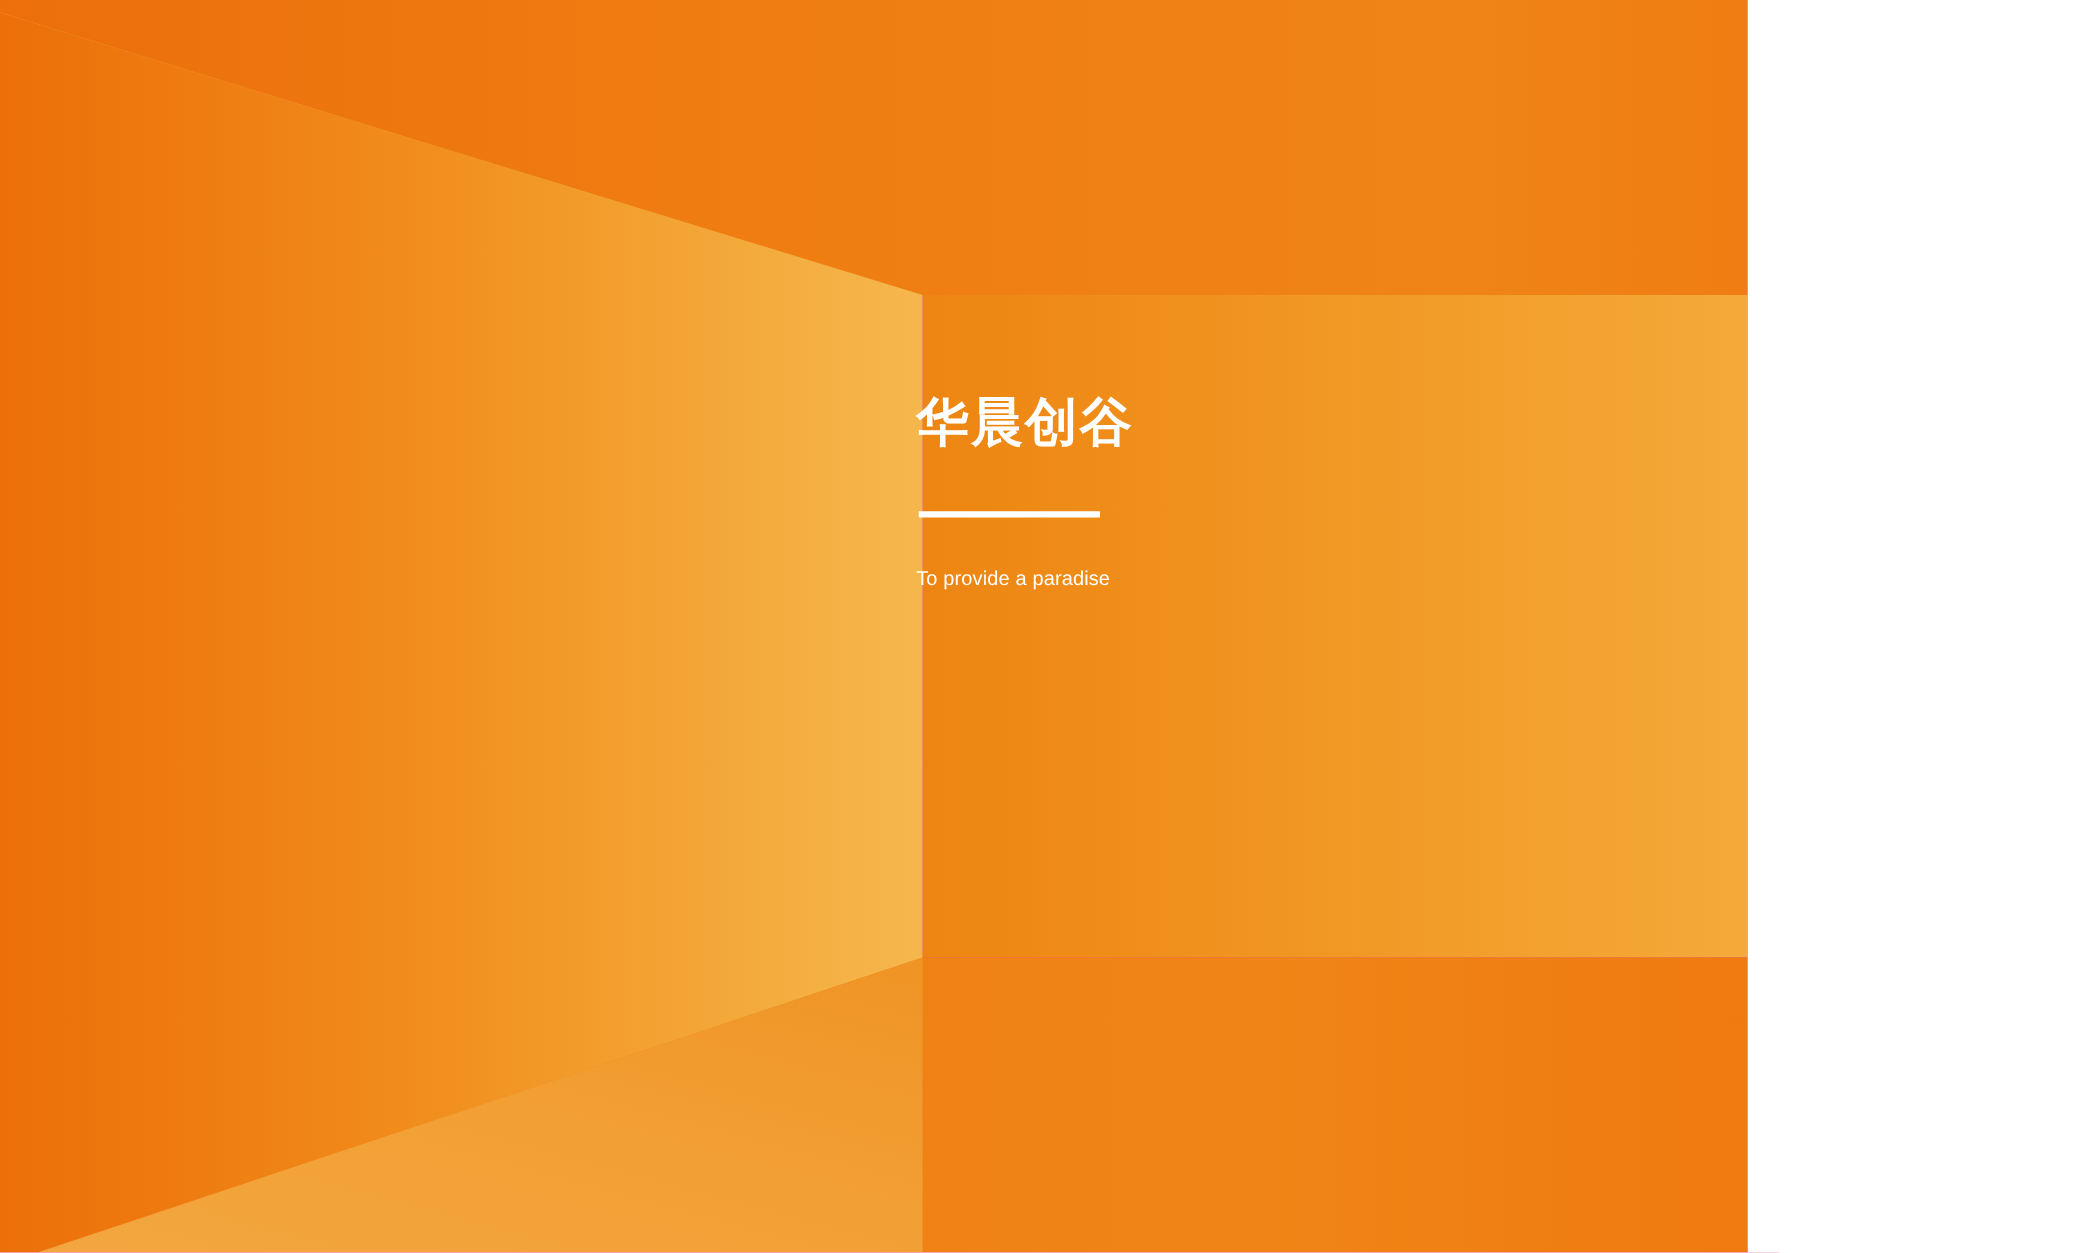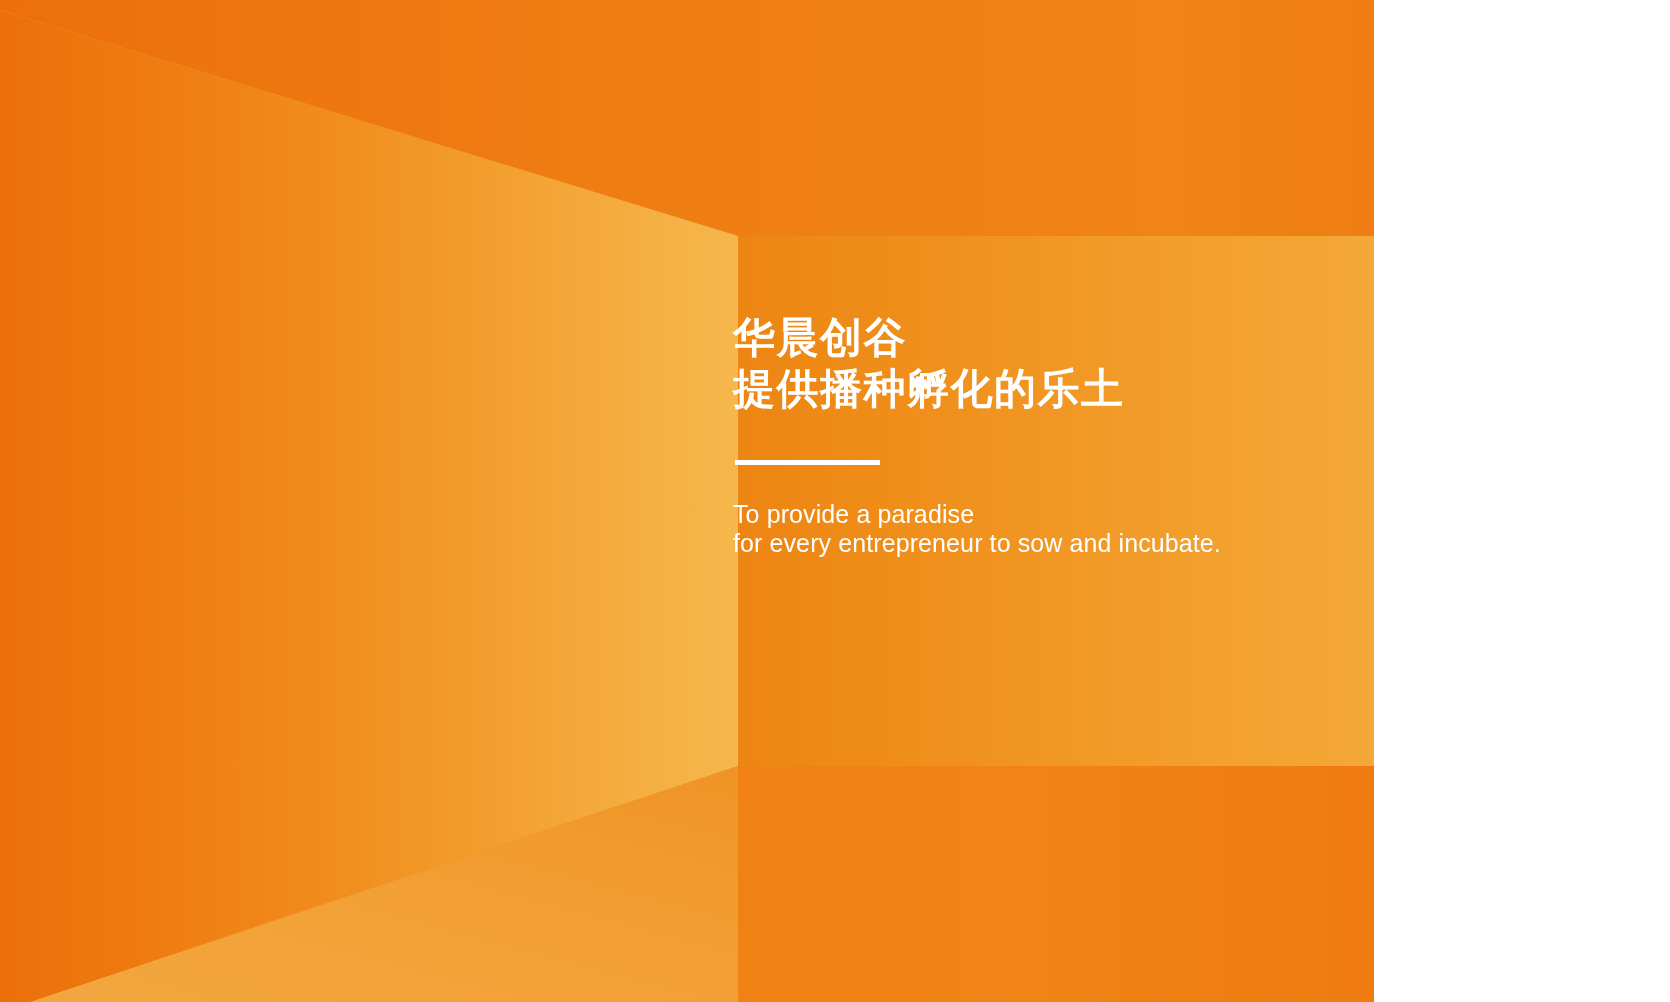--- a/index.html
+++ b/index.html
@@ -11,20 +11,21 @@
   body {
     font-family: "Liberation Sans", "DejaVu Sans", sans-serif;
   }
 
   #slide {
     position: relative;
     width: 1374px;
     height: 1002px;
     overflow: hidden;
     background: #ec4899;
+    padding-left: 24px;
   }
 
   
   .bg-layer {
     position: absolute;
     top: 0; left: 0;
     width: 1670px;
     height: 1002px;
     display: block;
   }
@@ -53,21 +54,21 @@
     margin-left: 2px;
     width: 145px;
     height: 5px;
     background: #ffffff;
   }
 
   .subhead {
     margin: 0;
     margin-top: 35px;
     color: #ffffff;
-    font-size: 25px;
+    font-size: 16px;
     line-height: 29px;
     font-weight: normal;
     letter-spacing: 0.1px;
     white-space: nowrap;
   }
   .subhead-line { display: block; }
 </style>
 </head>
 <body>
 
@@ -136,25 +137,23 @@
 
     <polygon points="30,1002 738,766 738,1002" fill="url(#gradFloorWedge)"></polygon>
 
     <polygon points="738,236 1670,236 1670,766 738,766" fill="none"></polygon>
   </svg>
 
   <div class="content">
 
     <h1 class="headline">
       <span class="headline-line">华晨创谷</span>
-      <span class="headline-line">提供播种孵化的乐土</span>
     </h1>
 
     <div class="divider"></div>
 
     <p class="subhead">
       <span class="subhead-line">To provide a paradise</span>
-      <span class="subhead-line">for every entrepreneur to sow and incubate.</span>
     </p>
 
   </div>
 
 </div>
 
 </body></html>

